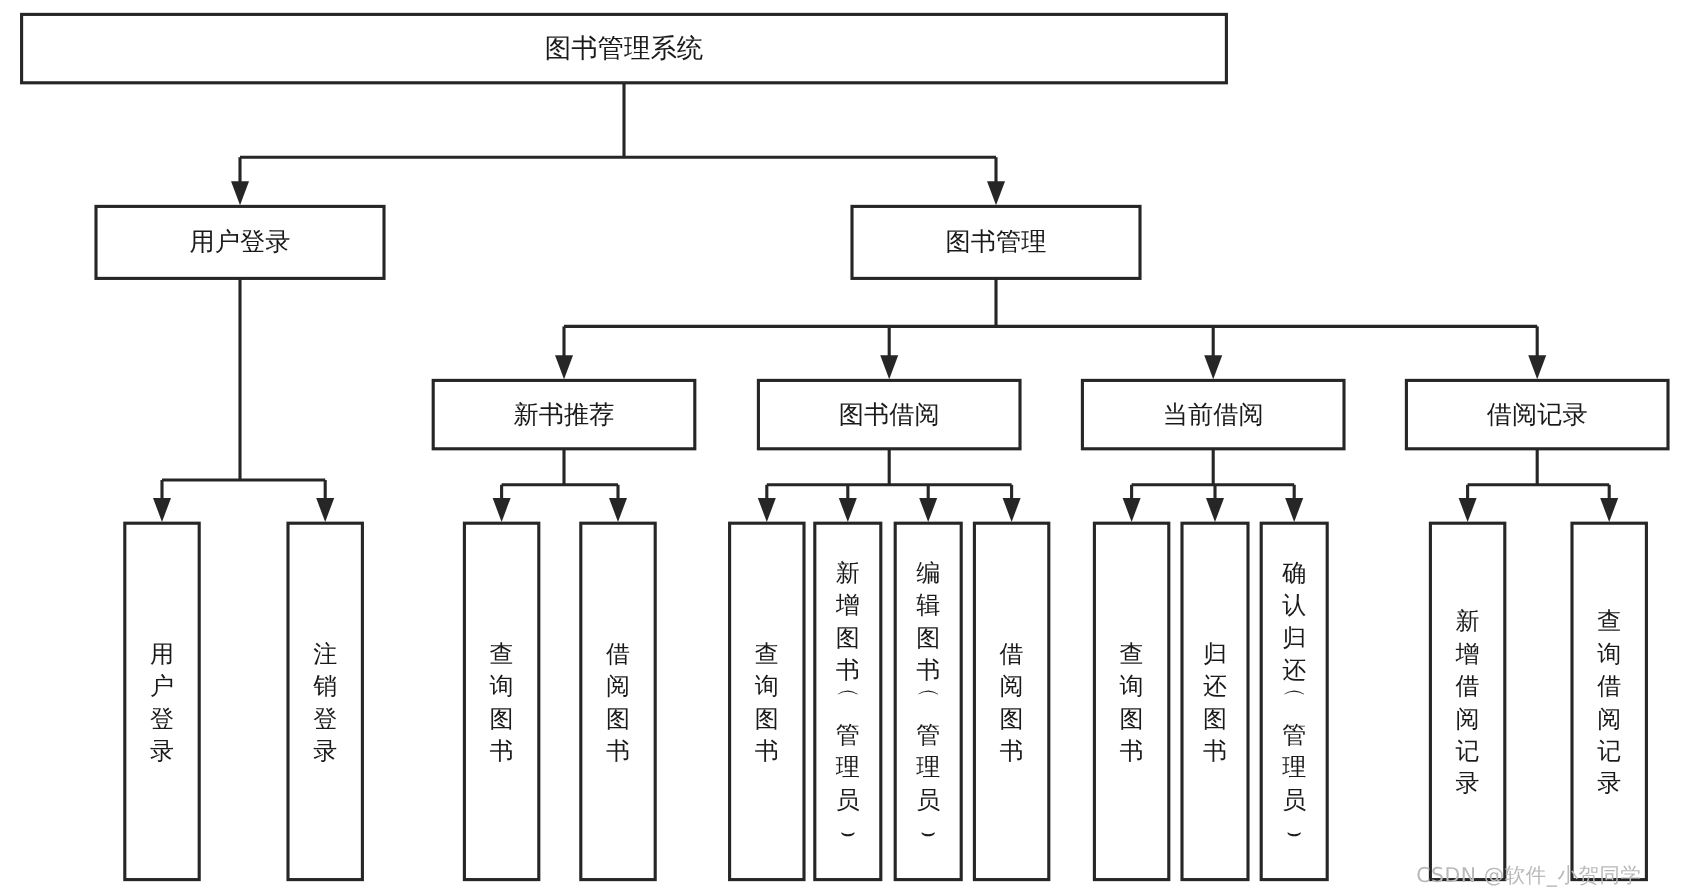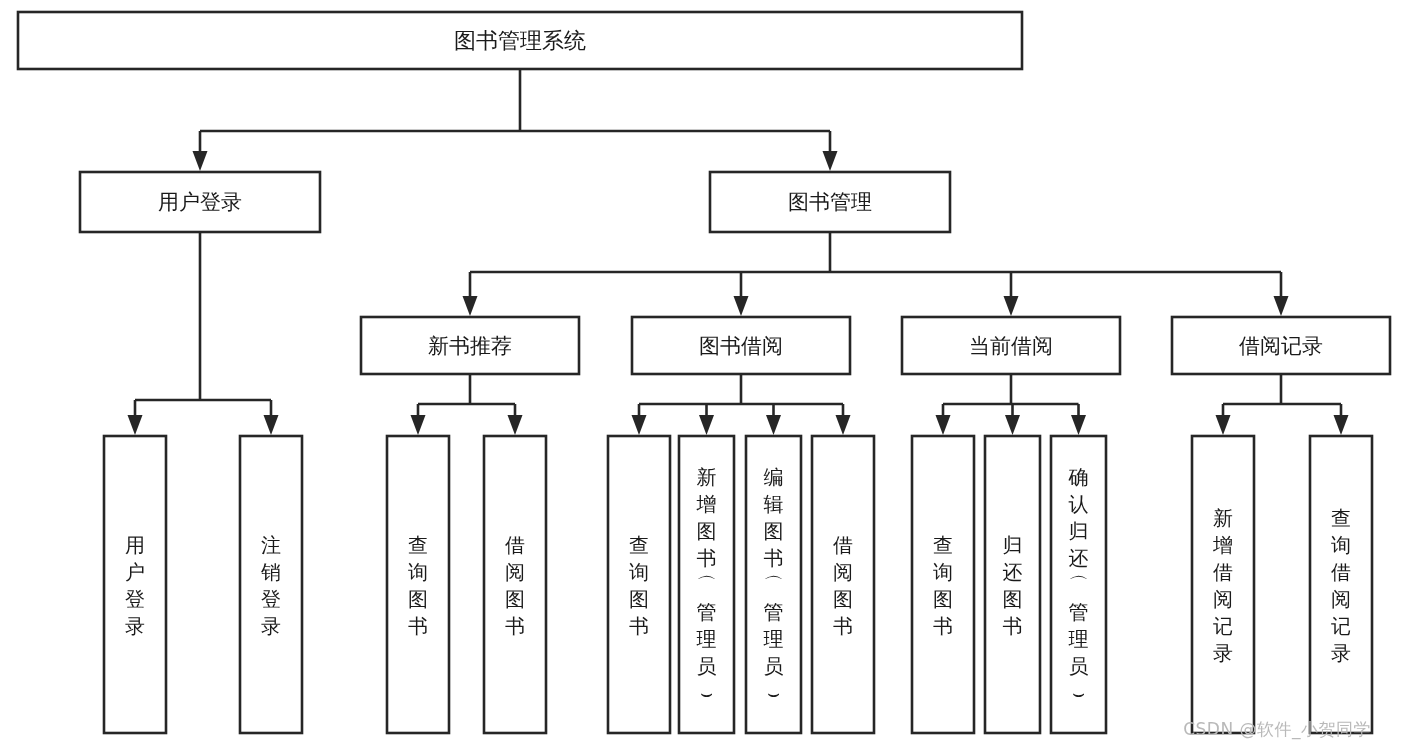--- a/index.html
+++ b/index.html
@@ -12,21 +12,20 @@
     width: 1405px;
     height: 747px;
     font-family: "DejaVu Sans", "Liberation Sans", sans-serif;
     overflow: hidden;
     position: relative;
   }
   #diagram-root {
     position: relative;
     width: 1376px;
     height: 747px;
-    padding-left: 19px;
   }
   svg#flow-svg {
     position: absolute;
     top: 0;
     left: 0;
     width: 1405px;
     height: 747px;
     display: block;
   }
   .node-box {
@@ -58,21 +57,21 @@
     stroke-width: 2.6;
     fill: none;
     stroke-linecap: butt;
   }
   .arrow-head {
     fill: #262626;
     stroke: none;
   }
   .watermark {
     position: absolute;
-    right: 24px;
+    right: 8px;
     bottom: 6px;
     color: #b9b9b9;
     font-size: 17px;
     font-family: "DejaVu Sans", "Liberation Sans", sans-serif;
     letter-spacing: 0.5px;
     white-space: nowrap;
     user-select: none;
   }
 </style>
 </head>

